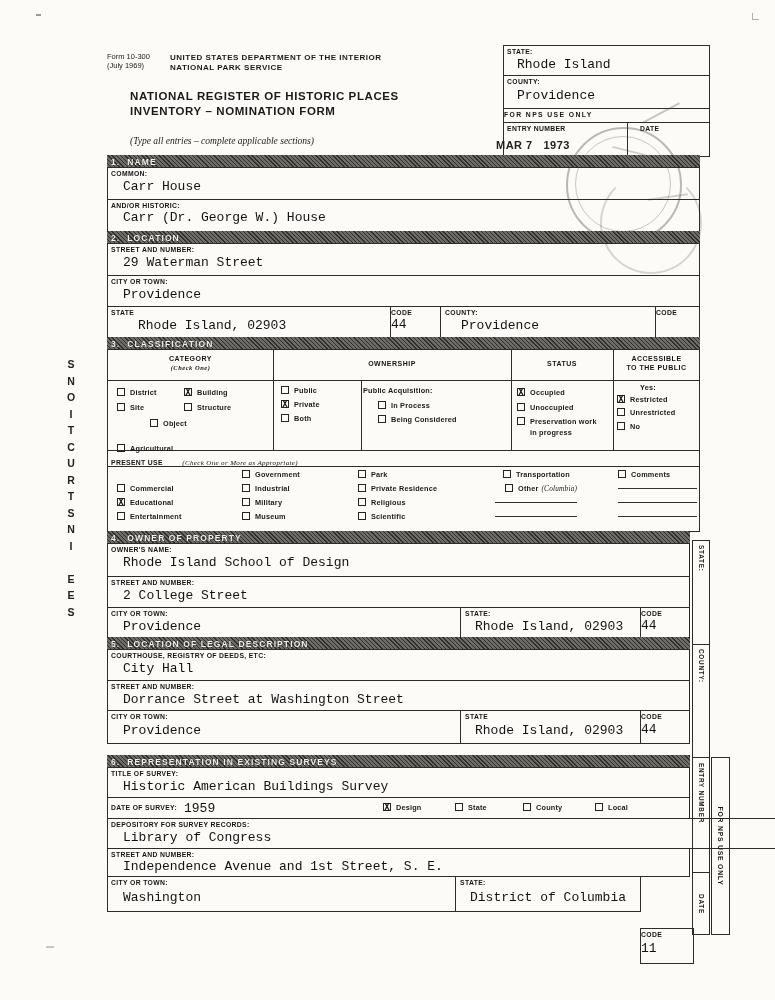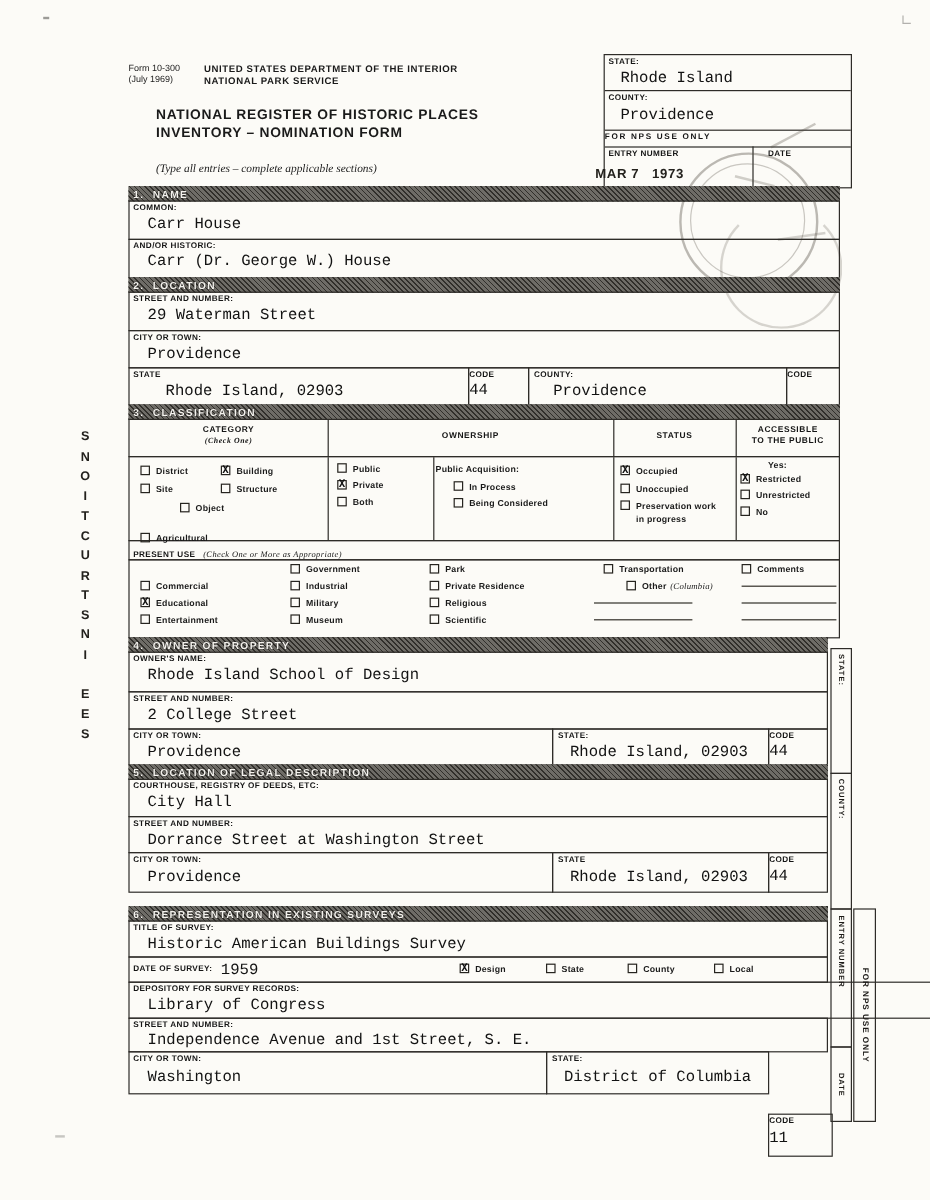--- a/index.html
+++ b/index.html
@@ -253,21 +253,21 @@
 </div>
 <div class="cbrow" style="left:617px;top:422px">
   <span class="cb">
       <span class="cbm"></span>
     </span>
   <span class="cbl">No</span>
 </div>
 
 <div class="box" style="left:107px;top:450px;width:593px;height:17px">
   <span class="lbl" style="display:inline-block;margin:4px 0 0 3px">PRESENT USE</span>
-  <span class="lbl it" style="display:inline-block;margin-left:2px;font-size:7px">(Check One or More as Appropriate)</span>
+  <span class="lbl it" style="display:inline-block;margin-left:15px;font-size:7px">(Check One or More as Appropriate)</span>
 </div>
 <div class="box" style="left:107px;top:466px;width:593px;height:66px"></div>
 
 <div class="cbrow" style="left:117px;top:444px">
   <span class="cb">
       <span class="cbm"></span>
     </span>
   <span class="cbl">Agricultural</span>
 </div>
 <div class="cbrow" style="left:117px;top:484px">
@@ -335,21 +335,21 @@
       <span class="cbm"></span>
     </span>
   <span class="cbl">Scientific</span>
 </div>
 <div class="cbrow" style="left:503px;top:470px">
   <span class="cb">
       <span class="cbm"></span>
     </span>
   <span class="cbl">Transportation</span>
 </div>
-<div class="cbrow" style="left:522px;top:484px">
+<div class="cbrow" style="left:505px;top:484px">
   <span class="cb">
       <span class="cbm"></span>
     </span>
   <span class="cbl">Other</span>
   <span class="cbl it" style="margin-left:3px">(Columbia)</span>
 </div>
 <div class="cbrow" style="left:618px;top:470px">
   <span class="cb">
       <span class="cbm"></span>
     </span>

